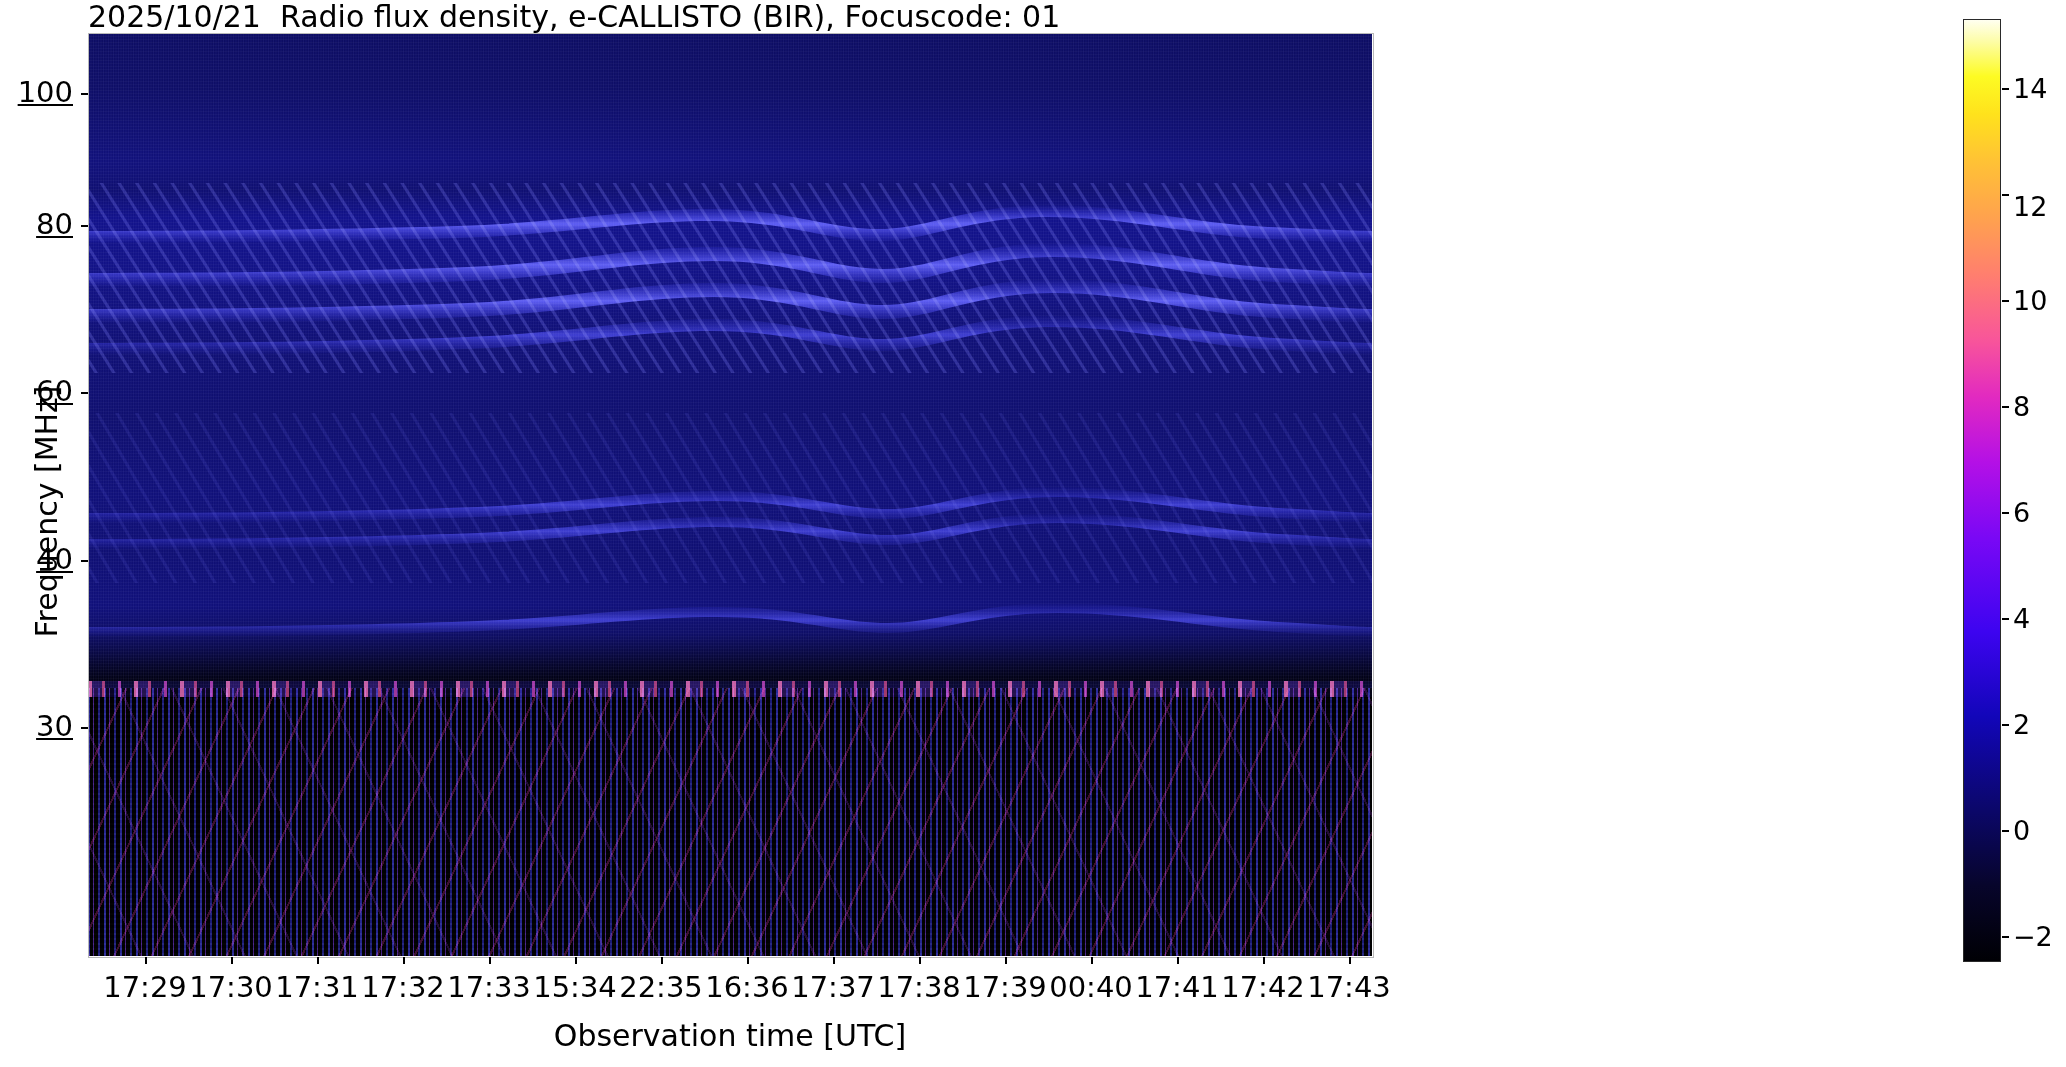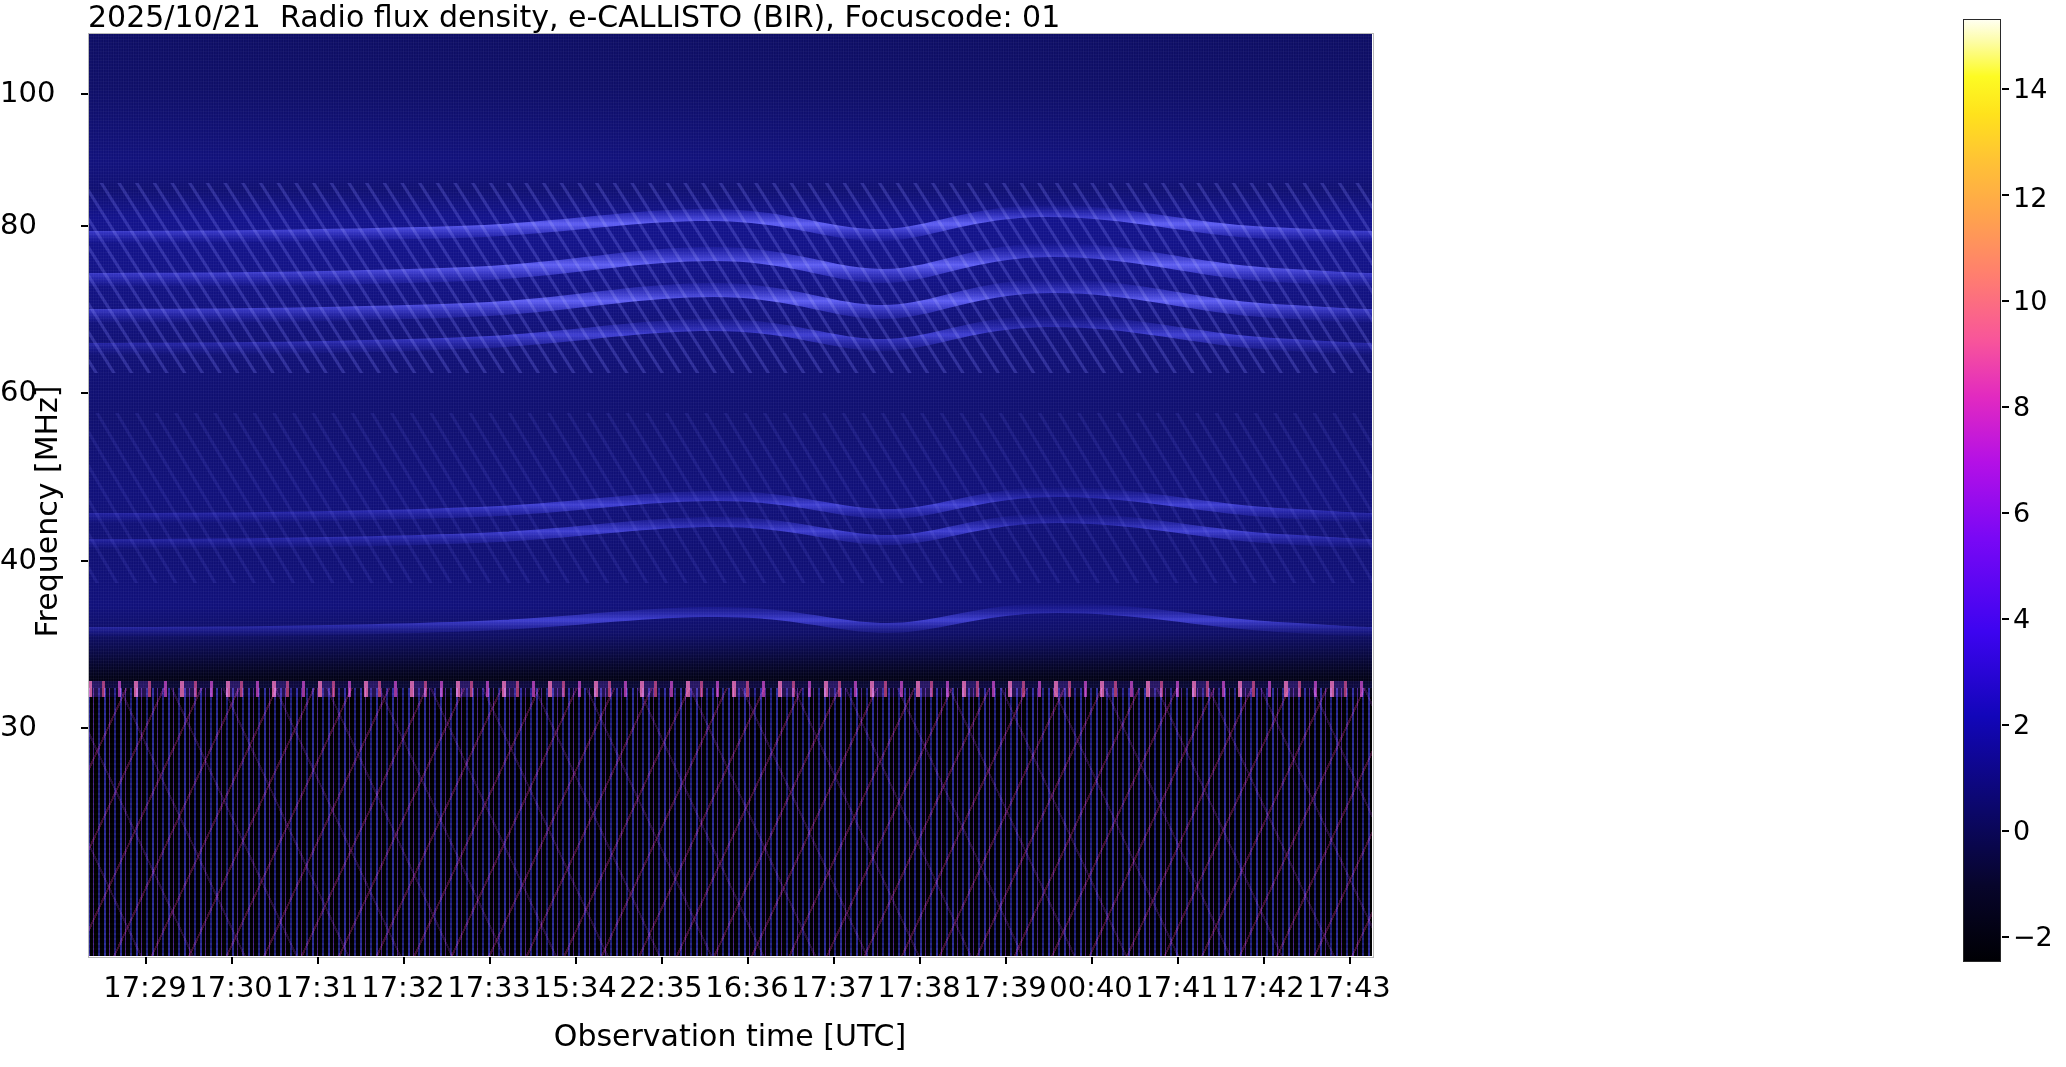--- a/index.html
+++ b/index.html
@@ -190,23 +190,25 @@
   .ytick-mark {
     position: absolute;
     width: 7px; height: 1.6px;
     background: #000000;
     left: 81px;
   }
   .ytick-label-pos {
     position: absolute;
     left: 0px;
     width: 73px;
+    text-align: right;
     font-size: 29px;
     color: #000;
     line-height: 29px;
+    text-decoration: underline;
   }
   .xtick-mark {
     position: absolute;
     width: 1.6px; height: 7px;
     background: #000000;
     top: 957px;
   }
   .xtick-label {
     position: absolute;
     top: 971px;
@@ -389,21 +391,21 @@
   <div class="cbtick-mark" style="top:194px"></div>
   <div class="cbtick-mark" style="top:300px"></div>
   <div class="cbtick-mark" style="top:406px"></div>
   <div class="cbtick-mark" style="top:512px"></div>
   <div class="cbtick-mark" style="top:618px"></div>
   <div class="cbtick-mark" style="top:724px"></div>
   <div class="cbtick-mark" style="top:830px"></div>
   <div class="cbtick-mark" style="top:936px"></div>
 
   <div class="cbtick-label" style="top:88px">14</div>
-  <div class="cbtick-label" style="top:197px">12</div>
+  <div class="cbtick-label" style="top:206px">12</div>
   <div class="cbtick-label" style="top:300px">10</div>
   <div class="cbtick-label" style="top:406px">8</div>
   <div class="cbtick-label" style="top:512px">6</div>
   <div class="cbtick-label" style="top:618px">4</div>
   <div class="cbtick-label" style="top:724px">2</div>
   <div class="cbtick-label" style="top:830px">0</div>
   <div class="cbtick-label" style="top:936px">−2</div>
 
 </div>
 

